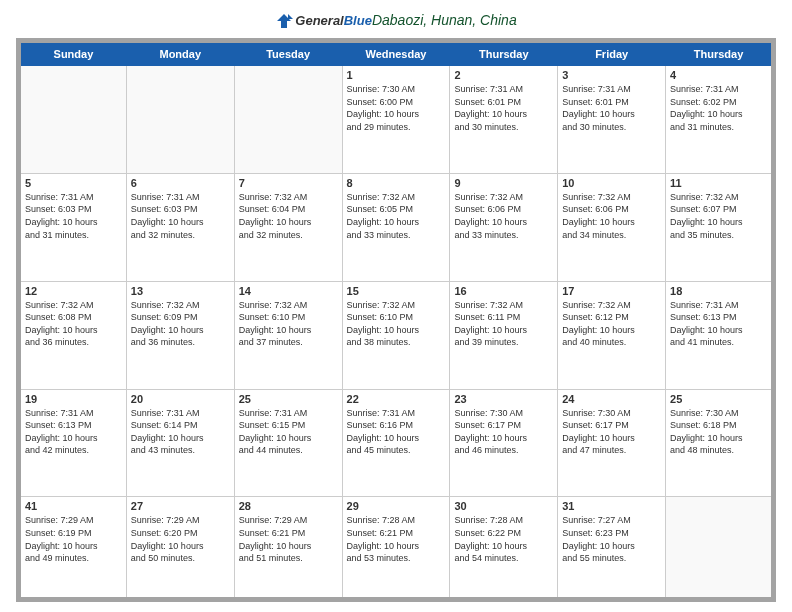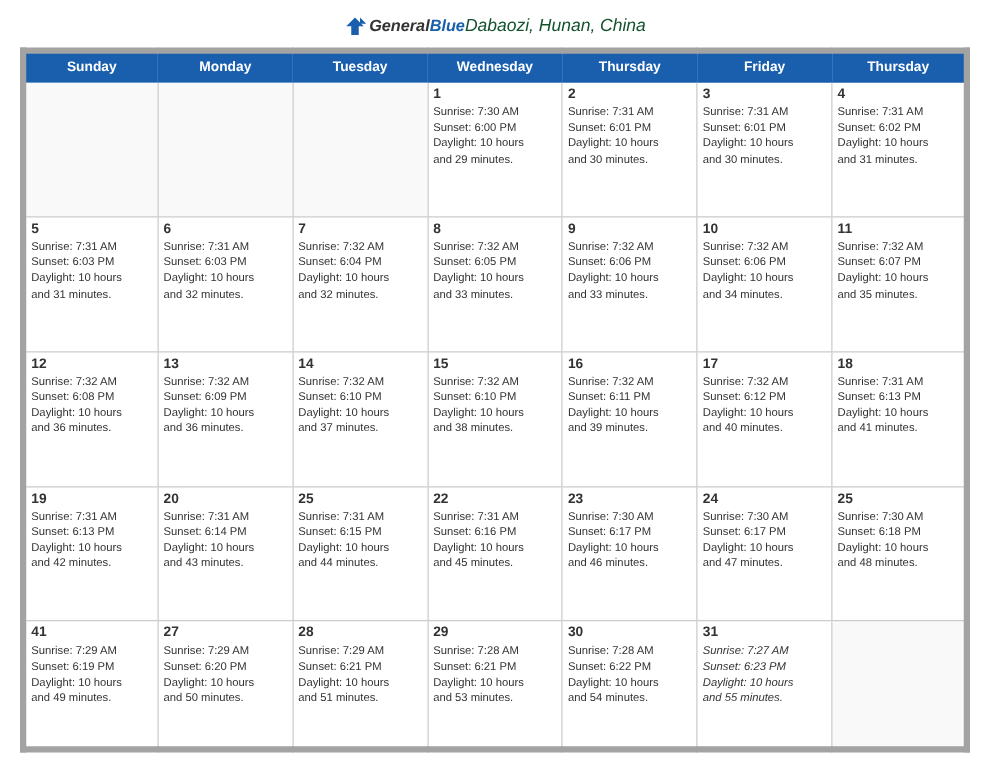--- a/index.html
+++ b/index.html
@@ -350,21 +350,21 @@
           </td>
           <td>
             <span class="day-num">30</span>
             <div class="day-info" style="white-space: pre-line;">Sunrise: 7:28 AM
 Sunset: 6:22 PM
 Daylight: 10 hours
 and 54 minutes.</div>
           </td>
           <td>
             <span class="day-num">31</span>
-            <div class="day-info" style="white-space: pre-line; font-style: italic;">Sunrise: 7:27 AM
+            <div class="day-info" style="white-space: pre-line;">Sunrise: 7:27 AM
 Sunset: 6:23 PM
 Daylight: 10 hours
 and 55 minutes.</div>
           </td>
           <td class="empty"></td>
         </tr>
       </tbody>
   </table>
 </div>
 

